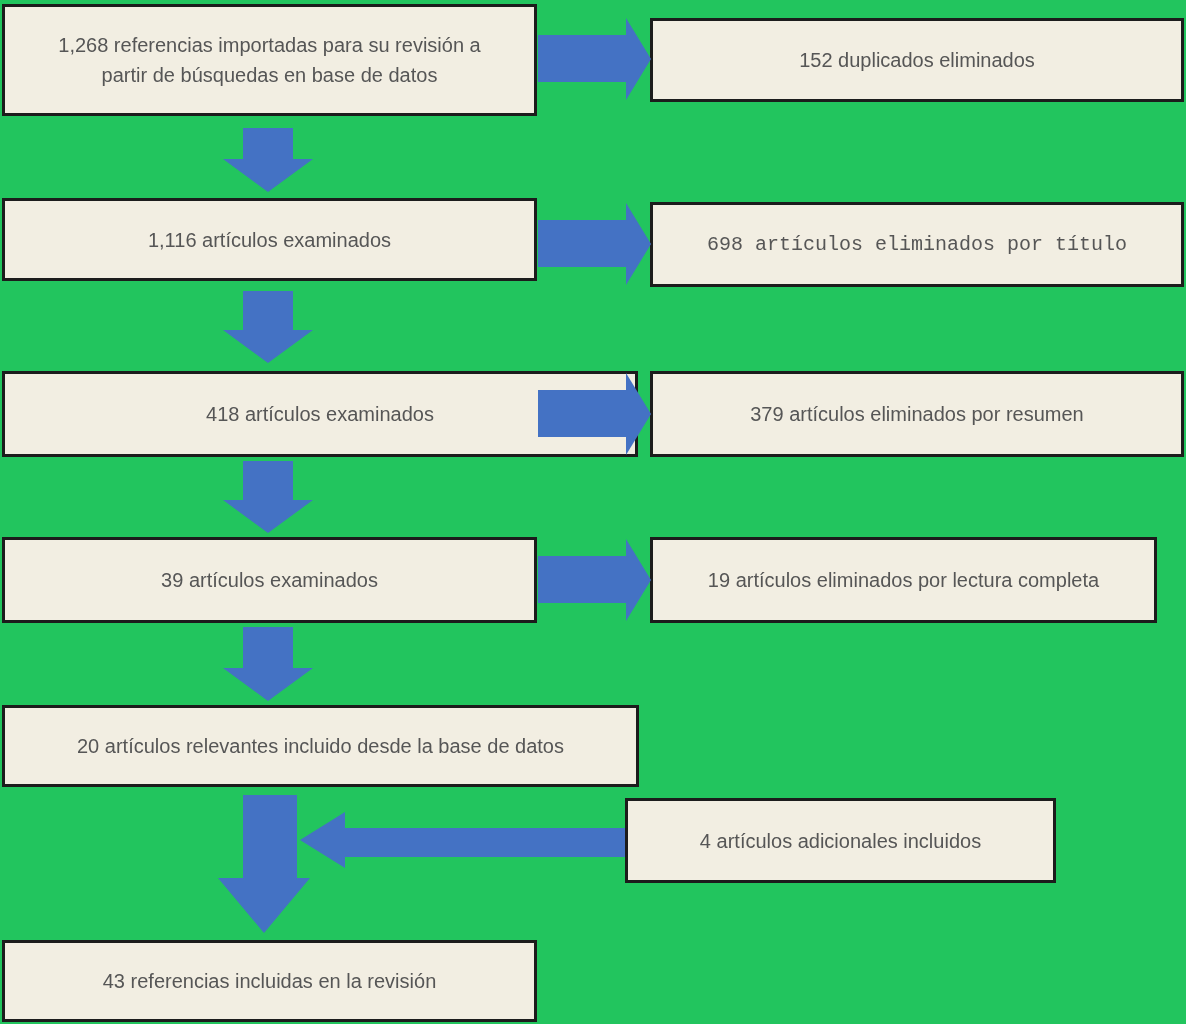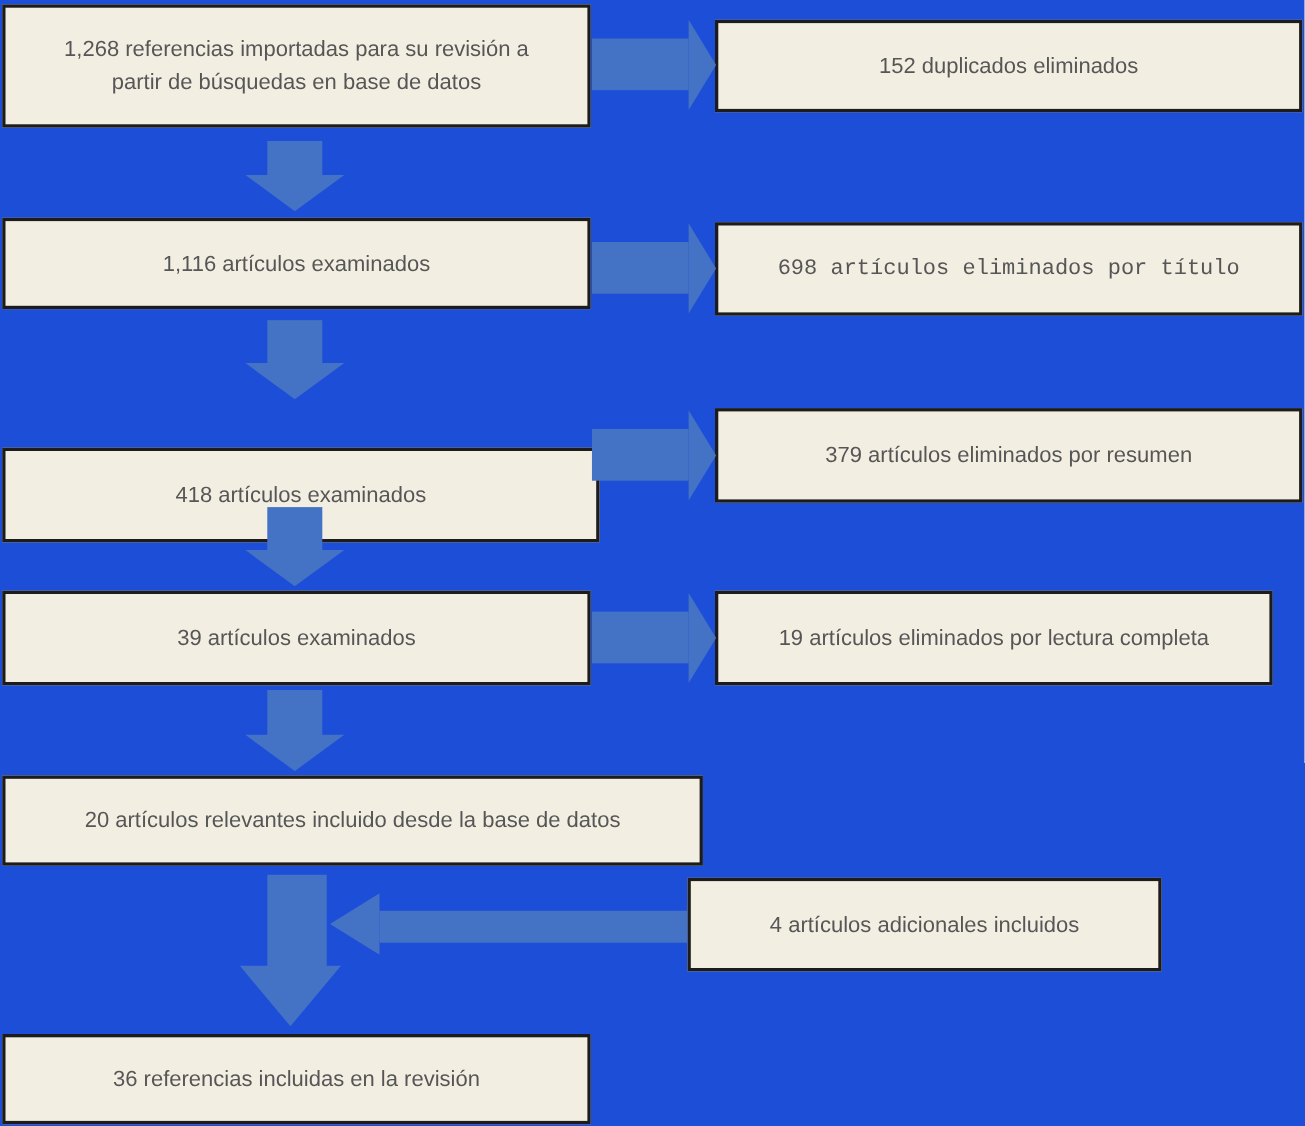--- a/index.html
+++ b/index.html
@@ -1,20 +1,20 @@
 <!DOCTYPE html>
 <html style="--arrow-fill: #4472C4; --box-fill: #F2EEE2; --box-border: #1C1C1C; --box-text: #565656;"><head>
 <meta charset="utf-8">
 <style>
   html,body{margin:0;padding:0;background:#ffffff;}
   .canvas{
     position:relative;
     width:1186px;
     height:1024px;
-    background:#1d4ed8;
+    background:#22c55e;
     font-family:"Liberation Sans","DejaVu Sans",sans-serif;
     overflow:hidden;
   }
   .box{
     position:absolute;
     box-sizing:border-box;
     background:var(--box-fill,#F2EEE2);
     border:3px solid var(--box-border,#1C1C1C);
     color:var(--box-text,#565656);
     font-size:20px;
@@ -26,21 +26,21 @@
     padding:4px 28px;
   }
   .arrow{position:absolute;display:block;}
   .arrow .shape{fill:var(--arrow-fill,#4472C4);}
 
   
   .b-imported   {left:2px;  top:4px;   width:535px; height:112px;}
   .b-dup        {left:650px;top:18px;  width:534px; height:84px;text-align:center;}
   .b-scr-title  {left:2px;  top:198px; width:535px; height:83px;}
   .b-rem-title  {left:650px;top:202px; width:534px; height:85px;font-family:Liberation Mono, monospace;}
-  .b-scr-abs    {left:2px;  top:371px; width:543px; height:86px;margin-top:36px;}
+  .b-scr-abs    {left:2px;  top:371px; width:636px; height:86px;}
   .b-rem-abs    {left:650px;top:371px; width:534px; height:86px;}
   .b-scr-full   {left:2px;  top:537px; width:535px; height:86px;}
   .b-rem-full   {left:650px;top:537px; width:507px; height:86px;}
   .b-db-incl    {left:2px;  top:705px; width:637px; height:82px;}
   .b-add-incl   {left:625px;top:798px; width:431px; height:85px;}
   .b-final      {left:2px;  top:940px; width:535px; height:82px;}
 
   
   .r1{left:538px;top:18px;}
   .r2{left:538px;top:203px;}
@@ -56,21 +56,21 @@
 </head>
 <body>
 
 <div class="canvas">
 
   <div class="box b-imported">1,268 referencias importadas para su revisión a partir de búsquedas en base de datos</div>
   <div class="box b-scr-title">1,116 artículos examinados</div>
   <div class="box b-scr-abs">418 artículos examinados</div>
   <div class="box b-scr-full">39 artículos examinados</div>
   <div class="box b-db-incl">20 artículos relevantes incluido desde la base de datos</div>
-  <div class="box b-final">36 referencias incluidas en la revisión</div>
+  <div class="box b-final">43 referencias incluidas en la revisión</div>
 
   <div class="box b-dup">152 duplicados eliminados</div>
   <div class="box b-rem-title">698 artículos eliminados por título</div>
   <div class="box b-rem-abs">379 artículos eliminados por resumen</div>
   <div class="box b-rem-full">19 artículos eliminados por lectura completa</div>
   <div class="box b-add-incl">4 artículos adicionales incluidos</div>
 
   <svg class="arrow r1" width="113" height="82" viewBox="0 0 113 82">
     <rect class="shape" x="0" y="17" width="88" height="47"></rect>
     <polygon class="shape" points="88,0 113,41 88,82"></polygon>

